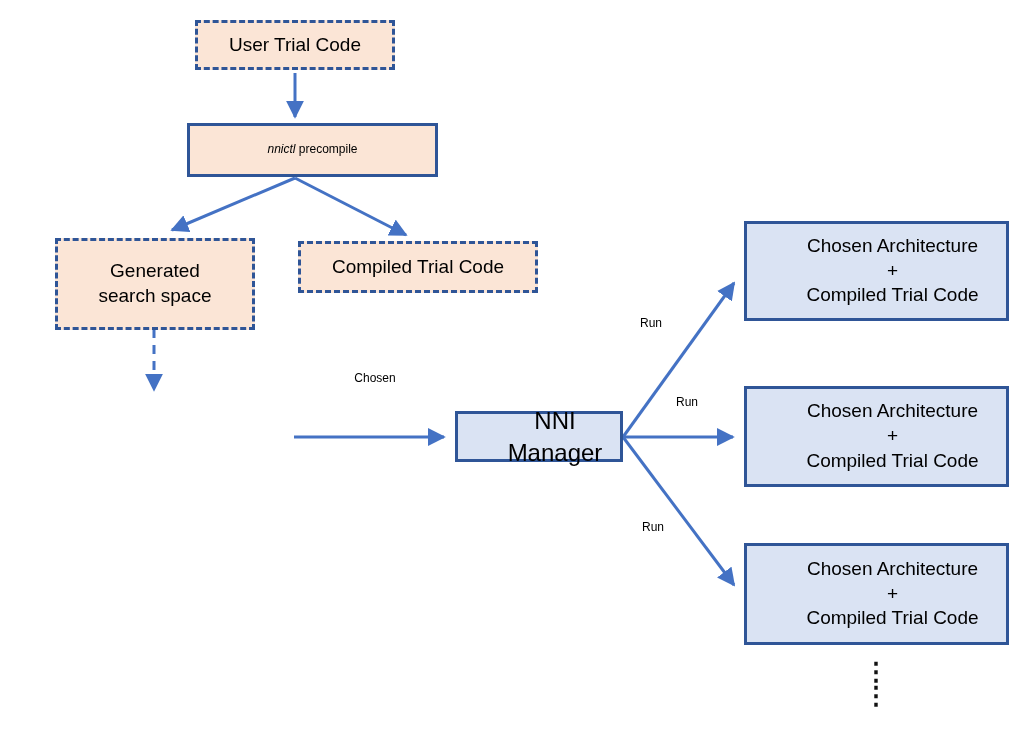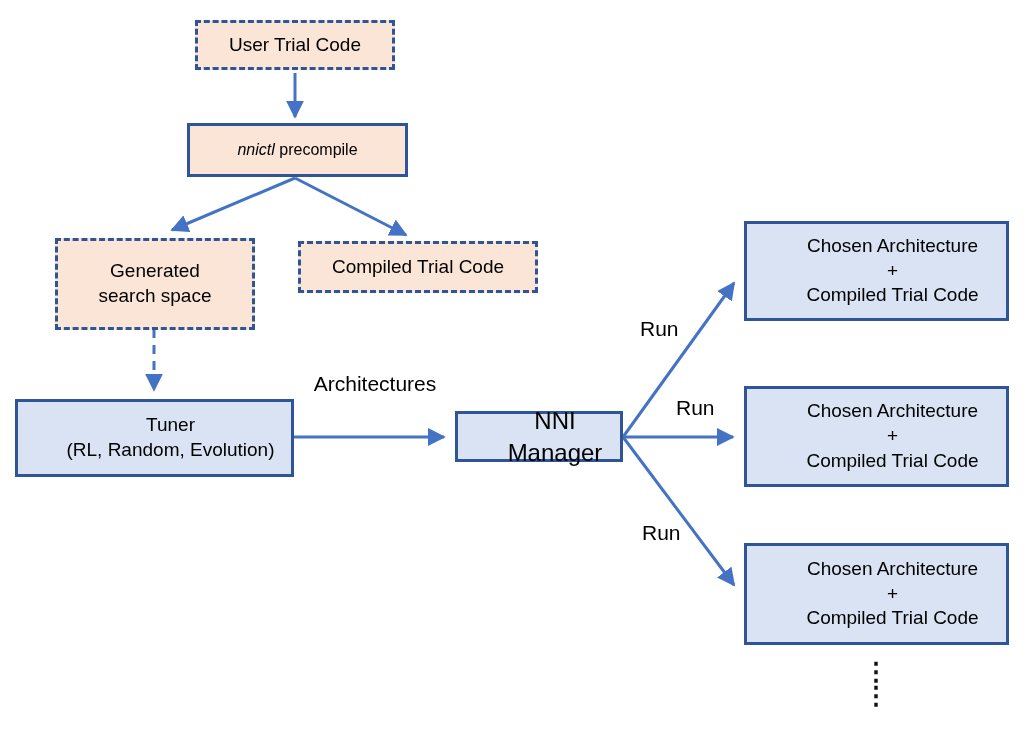--- a/index.html
+++ b/index.html
@@ -19,33 +19,33 @@
     align-items:center;justify-content:center;
     text-align:center;
     font-size:19px;line-height:1.3;
   }
   .peach{background:#fbe5d6;}
   .bluefill{background:#dae3f3;padding-left:32px;}
   .solid-border{border:3px solid #2f5597;}
   .dashed-border{border:3px dashed #2f5597;}
 
   .node-user-trial{left:195px;top:20px;width:200px;height:50px;}
-  .node-precompile{left:187px;top:123px;width:221px;height:54px;font-size:16px;}
+  .node-precompile{left:187px;top:123px;width:251px;height:54px;font-size:12px;}
   .node-precompile .cmd{font-style:italic;}
   .node-search-space{left:55px;top:238px;width:200px;height:92px;}
   .node-compiled{left:298px;top:241px;width:240px;height:52px;}
   .node-tuner{left:15px;top:399px;width:279px;height:78px;}
   .node-manager{left:455px;top:411px;width:168px;height:51px;font-size:24px;}
   .node-trial1{left:744px;top:221px;width:265px;height:100px;}
   .node-trial2{left:744px;top:386px;width:265px;height:101px;}
   .node-trial3{left:744px;top:543px;width:265px;height:102px;}
   .trial-line{display:block;}
 
   .edge-label{
-    position:absolute;font-size:21px;line-height:1.15;
+    position:absolute;font-size:12px;line-height:1.15;
     text-align:center;white-space:nowrap;
   }
   .lbl-chosen-arch{left:295px;top:372px;width:160px;}
   .lbl-run-top{left:640px;top:317px;}
   .lbl-run-mid{left:676px;top:396px;}
   .lbl-run-bottom{left:642px;top:521px;}
 
   .continuation{
     position:absolute;left:858px;top:660px;width:36px;
     text-align:center;font-size:25px;font-weight:bold;color:#111;
@@ -85,24 +85,20 @@
 
   <div class="node peach dashed-border node-search-space">
     <span>Generated</span>
     <span>search space</span>
   </div>
 
   <div class="node peach dashed-border node-compiled">
     <span>Compiled Trial Code</span>
   </div>
 
-  <div class="node bluefill solid-border node-tuner">
-    <span>Tuner</span>
-    <span>(RL, Random, Evolution)</span>
-  </div>
 
   <div class="node bluefill solid-border node-manager">
     <span>NNI Manager</span>
   </div>
 
   <div class="node bluefill solid-border node-trial1">
     <span class="trial-line">Chosen Architecture</span>
     <span class="trial-line">+</span>
     <span class="trial-line">Compiled Trial Code</span>
   </div>
@@ -113,21 +109,21 @@
     <span class="trial-line">Compiled Trial Code</span>
   </div>
 
   <div class="node bluefill solid-border node-trial3">
     <span class="trial-line">Chosen Architecture</span>
     <span class="trial-line">+</span>
     <span class="trial-line">Compiled Trial Code</span>
   </div>
 
   <div class="edge-label lbl-chosen-arch">
-    <span style="display:block">Architectures</span>
+    <span style="display:block">Chosen</span>
   </div>
 
   <div class="edge-label lbl-run-top">Run</div>
   <div class="edge-label lbl-run-mid">Run</div>
   <div class="edge-label lbl-run-bottom">Run</div>
 
   <div class="continuation">
     <span>⋮</span>
     <span>⋮</span>
   </div>

